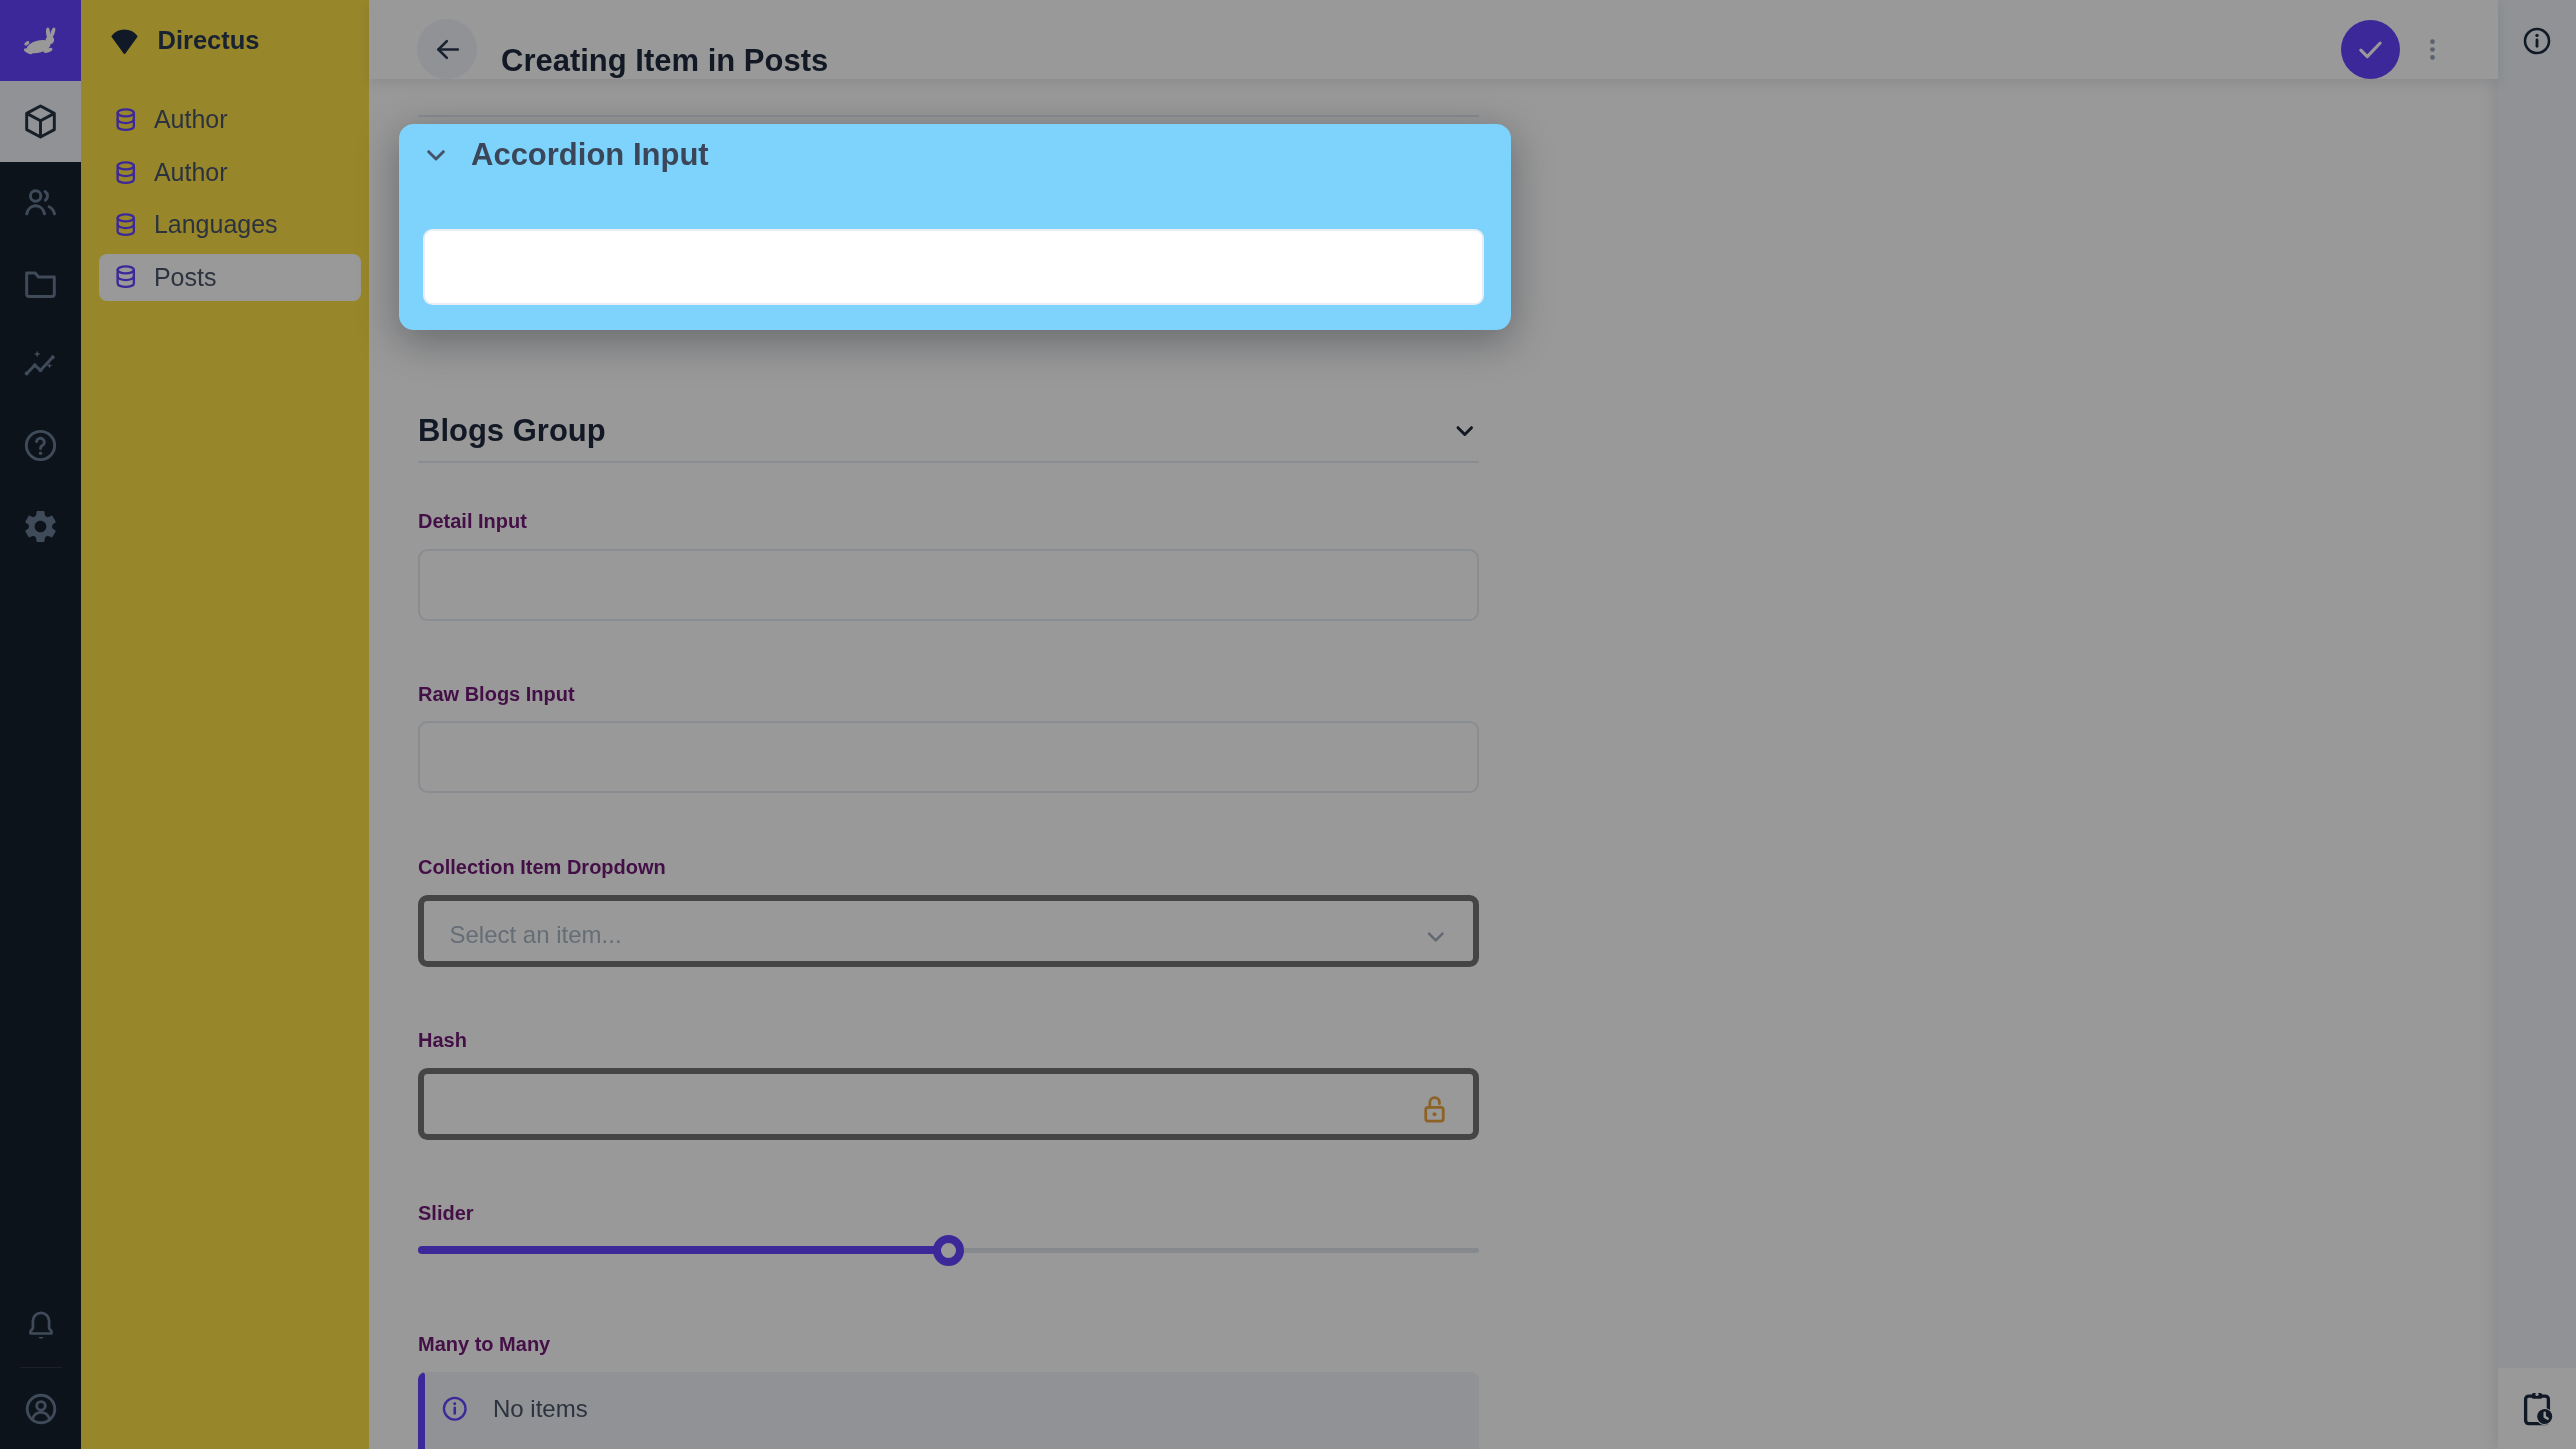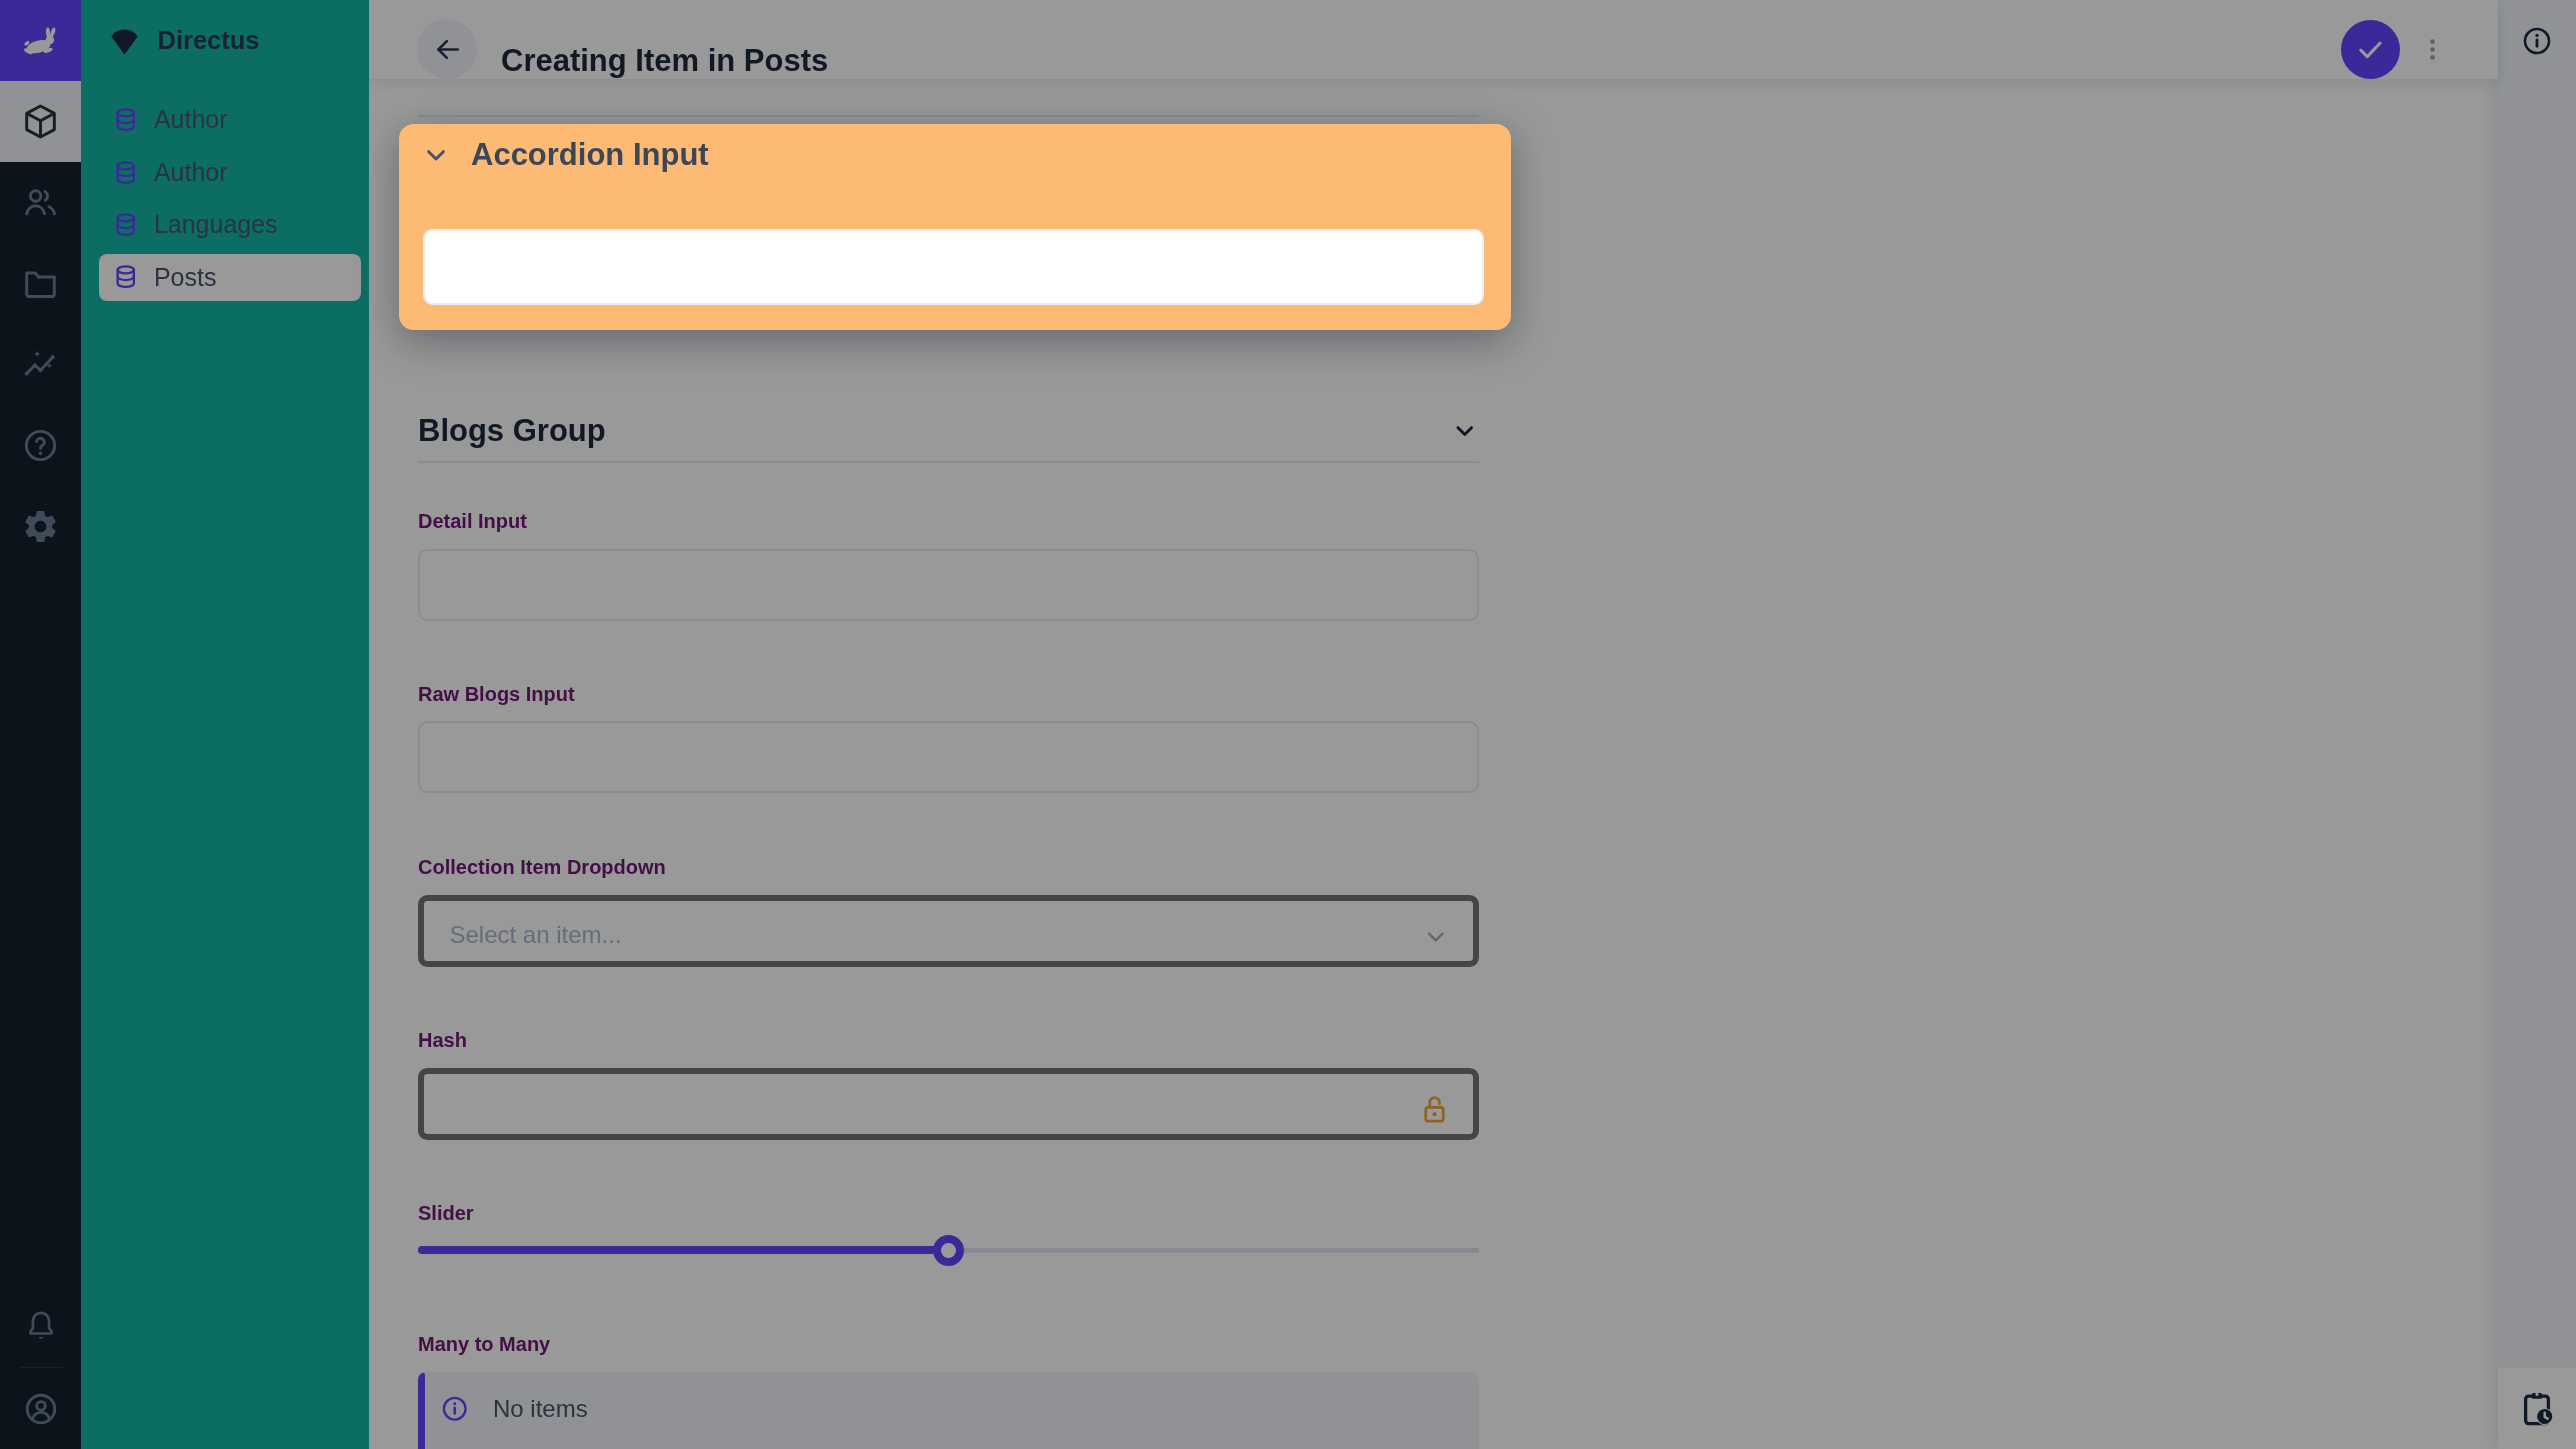--- a/index.html
+++ b/index.html
@@ -9,21 +9,21 @@
 
   
   .module-bar { position:absolute; left:0; top:0; width:81px; height:1449px; background:#16202e; }
   .module-tile { width:81px; height:81px; display:flex; align-items:center; justify-content:center; color:#6b7d96; cursor:pointer; }
   .logo-tile { background:#6644FF; }
   .module-tile.active { background:#F0F4F9; color:#263244; }
   .module-bottom { position:absolute; bottom:0; left:0; width:81px; }
   .module-divider { width:42px; height:1.3px; margin:0 auto; background:rgba(255,255,255,0.10); }
 
   
-  .nav-sidebar { position:absolute; left:81px; top:0; width:288px; height:1449px; background:#14b8a6;text-align:right; }
+  .nav-sidebar { position:absolute; left:81px; top:0; width:288px; height:1449px; background:#fde047;text-align:right; }
   .project-header { height:81px; display:flex; align-items:center; padding-left:25.5px; gap:16px; cursor:pointer; }
   .project-name { font-size:25.5px; font-weight:600; color:#2b3a52; }
   .nav-list { margin-top:15.4px; list-style:none; }
   .nav-item { height:47px; width:262px; margin:0 0 5.4px 18px; border-radius:8px; display:flex; align-items:center; padding-left:12px; gap:13.4px; cursor:pointer; }
   .nav-item.active { background:#ffffff; }
   .nav-item-label { font-size:25px; font-weight:500; color:#4a5568; }
 
   
   .main { position:absolute; left:369px; top:0; width:2129px; height:1449px; background:#fff; }
   .main-header { position:absolute; top:0; left:0; right:0; height:79px; background:#fff; display:flex; align-items:flex-end; padding:0 48px; box-shadow:0 4px 12px rgba(23,41,64,0.10); z-index:2; }
@@ -53,21 +53,21 @@
   .notice-icon { color:#6644FF; flex:none; }
   .notice-text { font-size:24px; font-weight:500; color:#4a5568; line-height:29.5px; }
 
   
   .right-sidebar { position:absolute; right:0; top:0; width:78px; height:1449px; background:#F0F4F9; box-shadow:-4px 0 13.4px rgba(23,41,64,0.10); }
   .sidebar-top-tile { height:81px; display:flex; align-items:center; justify-content:center; color:#1d2b42; cursor:pointer; }
   .sidebar-bottom-tile { position:absolute; bottom:0; left:0; width:100%; height:81px; background:#fff; display:flex; align-items:center; justify-content:center; color:#1d2b42; cursor:pointer; }
 
   
   .dim-overlay { position:absolute; inset:0; background:rgba(0,0,0,0.40); z-index:40; }
-  .spotlight-card { position:absolute; left:399px; top:124px; width:1112px; height:206px; background:#fdba74; border-radius:14.8px; z-index:50; box-shadow:0 10.7px 40px rgba(10,15,25,0.35); }
+  .spotlight-card { position:absolute; left:399px; top:124px; width:1112px; height:206px; background:#7dd3fc; border-radius:14.8px; z-index:50; box-shadow:0 10.7px 40px rgba(10,15,25,0.35); }
   .spotlight-header { display:flex; align-items:center; gap:19px; padding:12.7px 0 0 21px; cursor:pointer; }
   .spotlight-chevron { color:#47526a; }
   .spotlight-title { font-size:31px; font-weight:700; color:#3b4659; }
   .spotlight-input { position:absolute; left:23.5px; top:105px; width:1061px; height:76px; border:2px solid #E9EEF4; border-radius:9.4px; background:#fff; font-size:24px; color:#2b374c; padding:0 24px; outline:none; }
 
   .icon { display:block; }
 </style>
 </head>
 <body>
 

